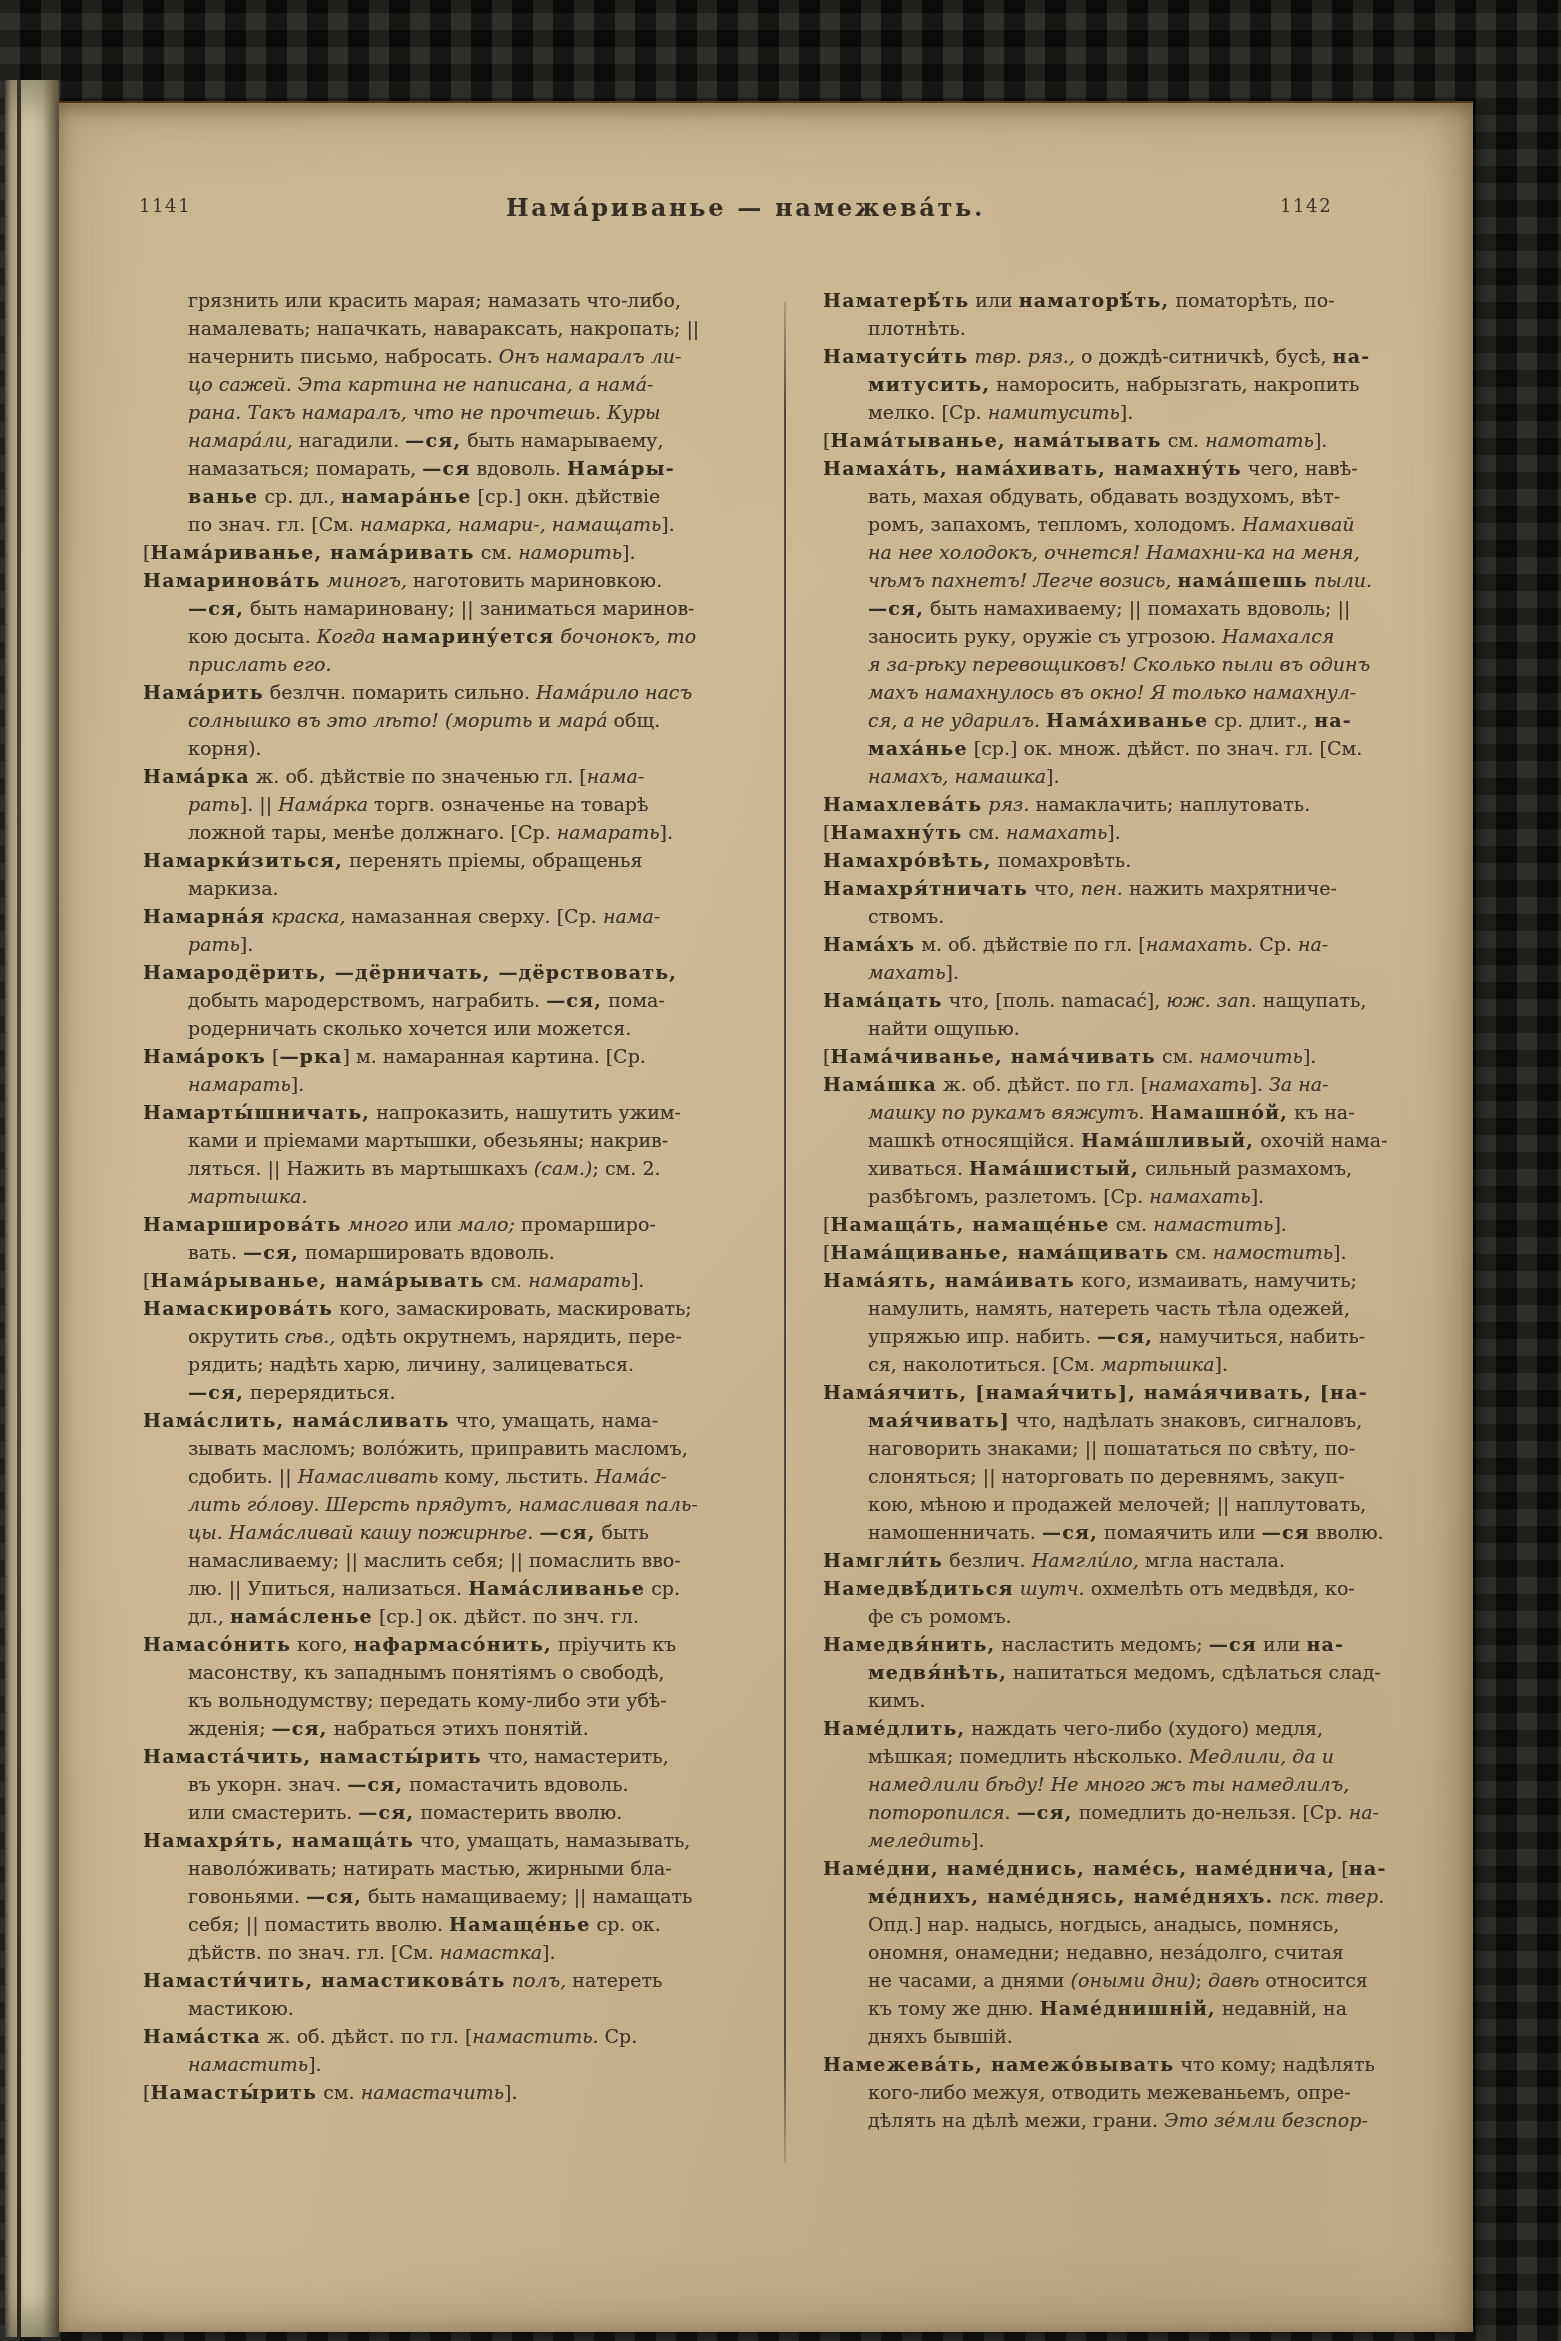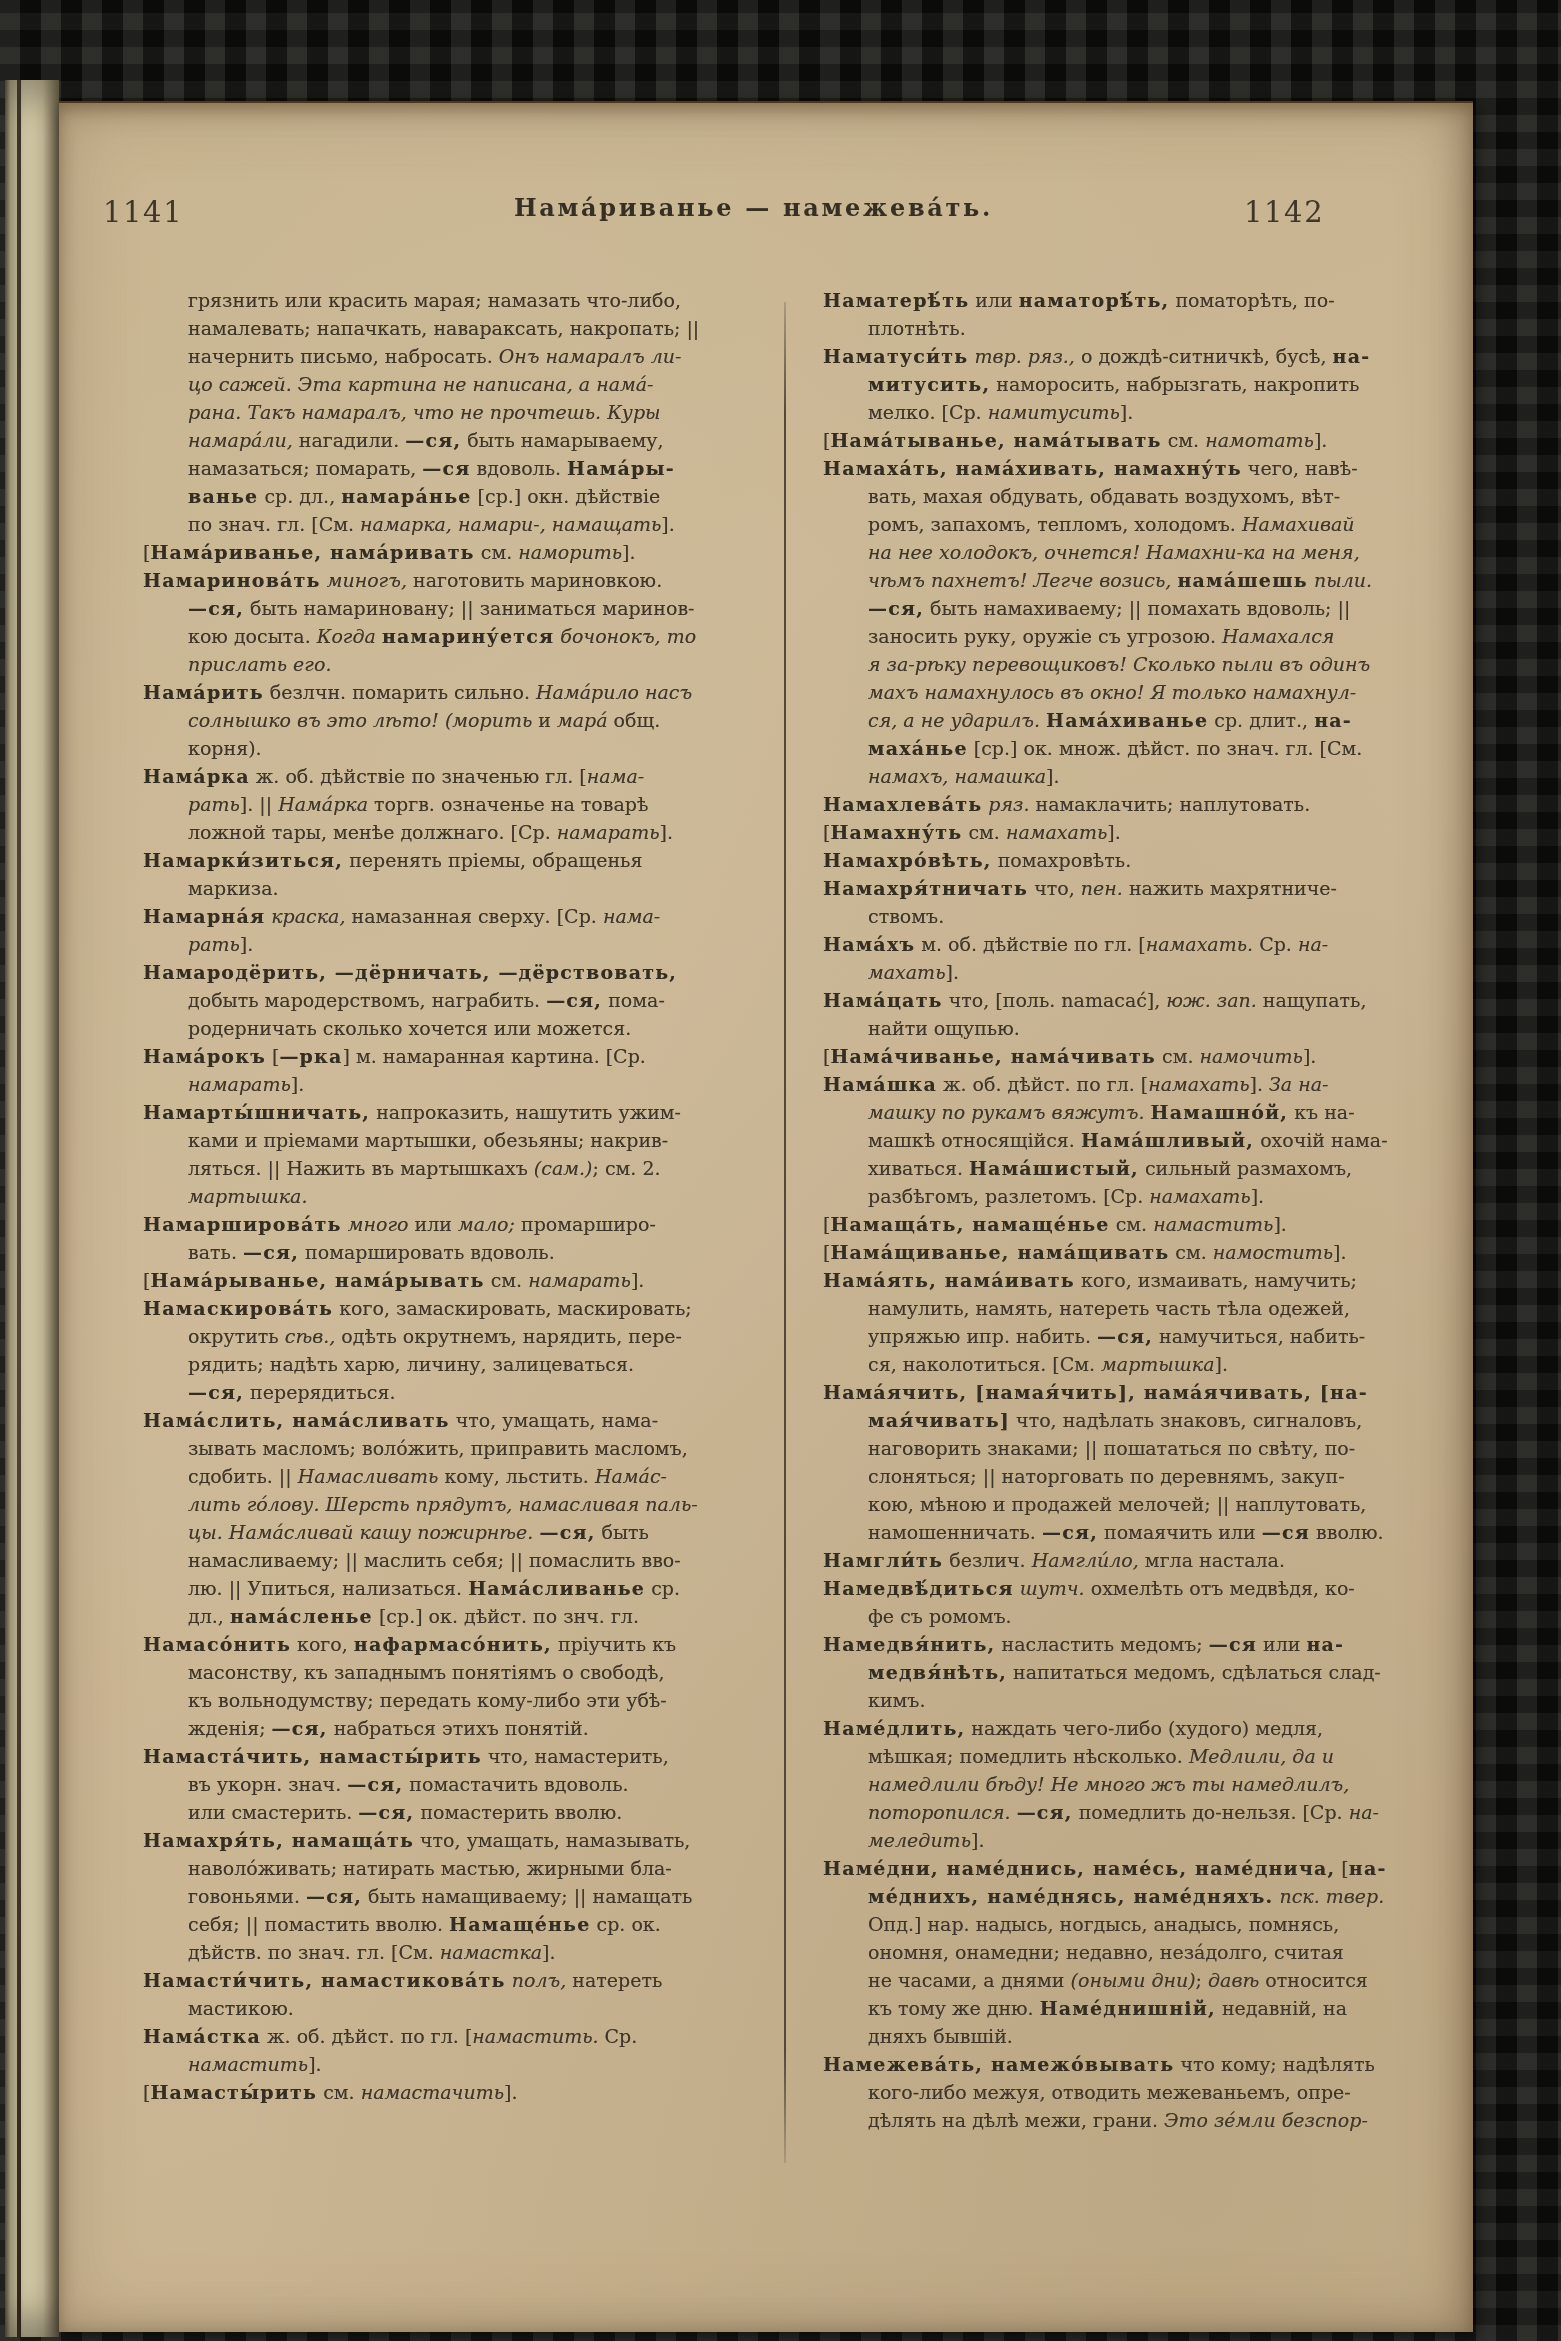--- a/index.html
+++ b/index.html
@@ -38,27 +38,27 @@
       linear-gradient(160deg,#c6b28d 0%,#ccb896 45%,var(--paper) 100%);
     box-shadow:
       inset 0 0 75px rgba(92,72,42,.28),
       inset -14px 0 32px rgba(70,52,28,.25),
       inset 0 5.4px 16px rgba(60,40,18,.35),
       3.2px 5.4px 16px rgba(0,0,0,.6);
     border-top:2.7px solid #51351a;
     color:var(--ink);
   }
   .pagenum{
-    position:absolute;top:92px;font-size:29px;letter-spacing:1.6px;color:var(--ink);
+    position:absolute;top:92px;font-size:18px;letter-spacing:1.6px;color:var(--ink);margin-left:36px;
   }
   #pagenum-left{left:44px;}
   #pagenum-right{left:1185px;width:129px;text-align:left;}
   #running-title{
     position:absolute;left:0;top:90px;width:1373px;text-align:center;
-    font-weight:bold;font-size:24px;letter-spacing:2.7px;color:#362f23;padding-left:8px;
+    font-weight:bold;font-size:24px;letter-spacing:2.7px;color:#362f23;
   }
   #col-divider{
     position:absolute;left:725px;top:199px;width:1.6px;height:1861px;
     background:linear-gradient(180deg,rgba(82,73,58,.25),var(--rule) 6%,var(--rule) 94%,rgba(82,73,58,.2));
   }
   .col{
     position:absolute;top:183px;width:668px;overflow:hidden;
     font-size:19px;color:var(--ink);
     text-shadow:0 0 0.5px rgba(62,54,42,.45);
     margin-left:24px;

